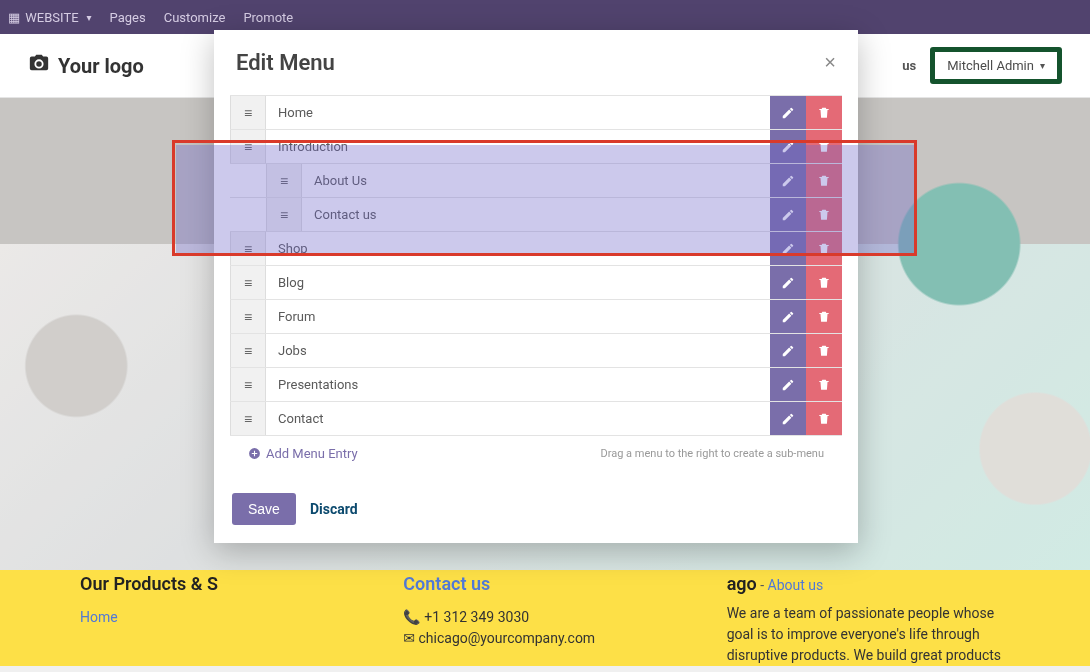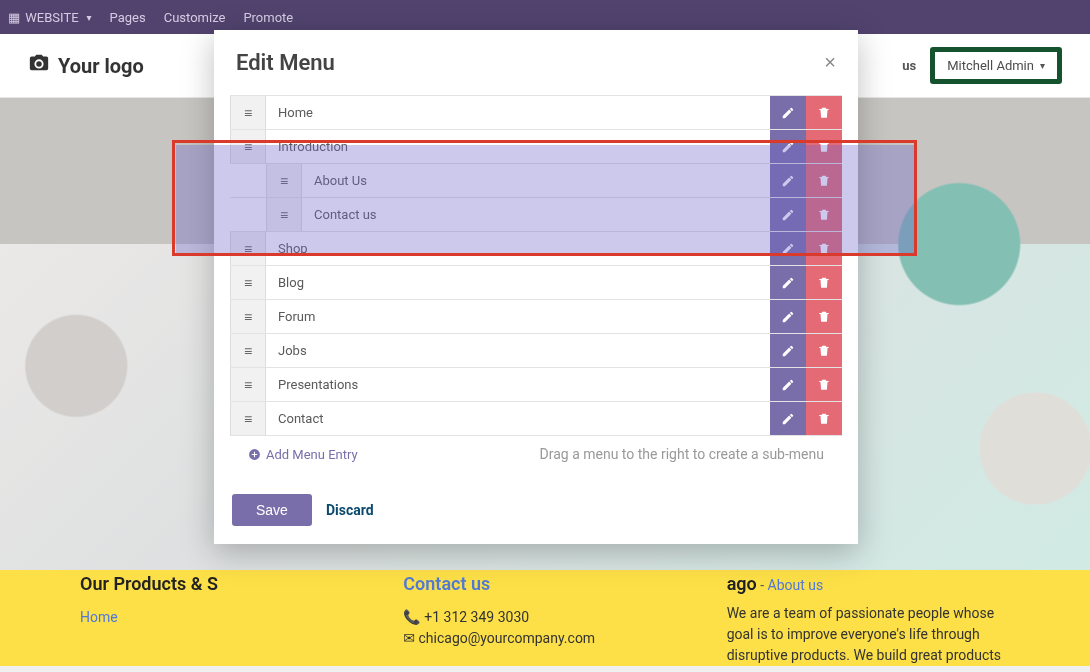--- a/index.html
+++ b/index.html
@@ -64,23 +64,23 @@
   .menu-row .edit-btn, .menu-row .del-btn { width: 36px; display: flex; align-items: center; justify-content: center; color: #fff; cursor: pointer; }
   .edit-btn { background: #7a6eaa; }
   .del-btn { background: #e46a76; }
   .hamburger-glyph { font-size: 14px; }
   .pencil-svg, .trash-svg { width: 14px; height: 14px; fill: #fff; }
 
   
   .modal-footer-row { display: flex; align-items: center; padding: 10px 18px 6px; font-size: 13px; }
   .add-entry { color: #7a6eaa; cursor: pointer; display: flex; align-items: center; gap: 5px; }
   .add-entry svg { width: 13px; height: 13px; fill: #7a6eaa; }
-  .hint { margin-left: auto; color: #999; font-size: 14px; }
+  .hint { margin-left: auto; color: #999; font-size: 11px; }
   .modal-footer { padding: 14px 18px 18px; display: flex; gap: 14px; align-items: center; }
-  .btn-save { background: #7a6eaa; color: #fff; border: none; padding: 8px 24px; border-radius: 3px; cursor: pointer; font-size: 14px; }
+  .btn-save { background: #7a6eaa; color: #fff; border: none; padding: 8px 16px; border-radius: 3px; cursor: pointer; font-size: 14px; }
   .btn-discard { color: #0c4a6e; cursor: pointer; font-size: 14px; font-weight: bold; }
 
   
   .highlight-box { position: absolute; border: 3px solid #d93a2b; pointer-events: none; }
   .highlight-fill { position: absolute; background: rgba(108,101,201,0.35); pointer-events: none; }
 
   .site-header .nav-right-text { color: #555; font-weight: bold; }
 </style>
 </head>
 <body>

